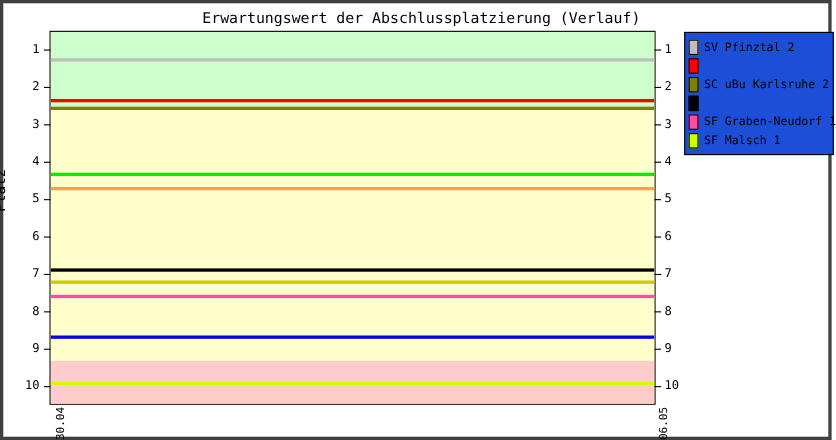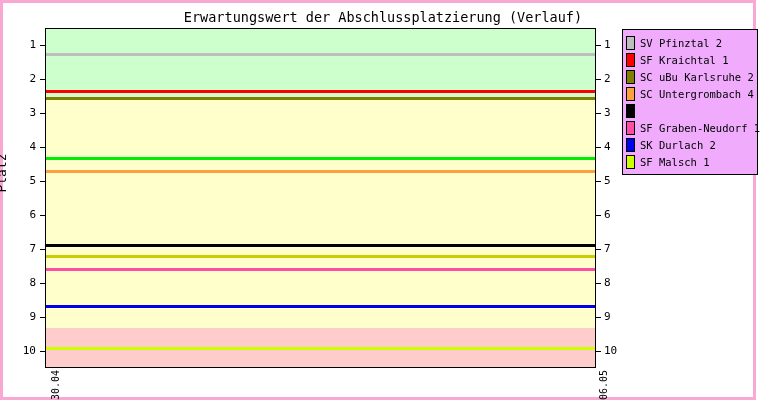--- a/index.html
+++ b/index.html
@@ -5,21 +5,21 @@
   html,body{margin:0;padding:0;}
   body{
     width:760px;height:400px;
     background:#ffffff;
     font-family:"DejaVu Sans Mono","Liberation Mono",monospace;
     overflow:hidden;
   }
   #frame{
     position:absolute;left:0;top:0;width:756px;height:400px;
     box-sizing:border-box;
-    border:3px solid #f9a8d4;
+    border:3px solid #404040;
     background:#ffffff;
   }
   #title{
     position:absolute;left:0;top:6px;width:760px;
     text-align:center;
     font-size:13.5px;
     color:#000;
     letter-spacing:0px;
     white-space:nowrap;
   }
@@ -58,21 +58,21 @@
     font-size:10px;color:#000;
     white-space:nowrap;
     transform-origin:left top;
     transform:rotate(-90deg);
   }
   
   #legend{
     position:absolute;
     left:619px;top:26px;
     width:136px;
-    background:#f0abfc;
+    background:#1d4ed8;
     border:1px solid #000;
     box-sizing:border-box;
     padding:4px 11px 4px 3px;
   }
   .legend-row{
     display:flex;align-items:center;
     height:17px;
   }
   .swatch{
     width:9px;height:14px;
@@ -166,40 +166,31 @@
 
   <div id="ylabel">Platz</div>
 
   <div id="legend">
       <div class="legend-row">
         <span class="swatch" style="background: rgb(190, 190, 190);"></span>
         <span class="legend-text">SV Pfinztal 2</span>
       </div>
       <div class="legend-row">
         <span class="swatch" style="background: rgb(255, 0, 0);"></span>
-        <span class="legend-text">SF Kraichtal 1</span>
       </div>
       <div class="legend-row">
         <span class="swatch" style="background: rgb(128, 128, 0);"></span>
         <span class="legend-text">SC uBu Karlsruhe 2</span>
-      </div>
-      <div class="legend-row">
-        <span class="swatch" style="background: rgb(255, 160, 64);"></span>
-        <span class="legend-text">SC Untergrombach 4</span>
       </div>
       <div class="legend-row">
         <span class="swatch" style="background: rgb(0, 0, 0);"></span>
       </div>
       <div class="legend-row">
         <span class="swatch" style="background: rgb(255, 77, 166);"></span>
         <span class="legend-text">SF Graben-Neudorf 1</span>
-      </div>
-      <div class="legend-row">
-        <span class="swatch" style="background: rgb(0, 0, 238);"></span>
-        <span class="legend-text">SK Durlach 2</span>
       </div>
       <div class="legend-row">
         <span class="swatch" style="background: rgb(204, 255, 0);"></span>
         <span class="legend-text">SF Malsch 1</span>
       </div>
     </div>
 
 </div>
 
 </body></html>

